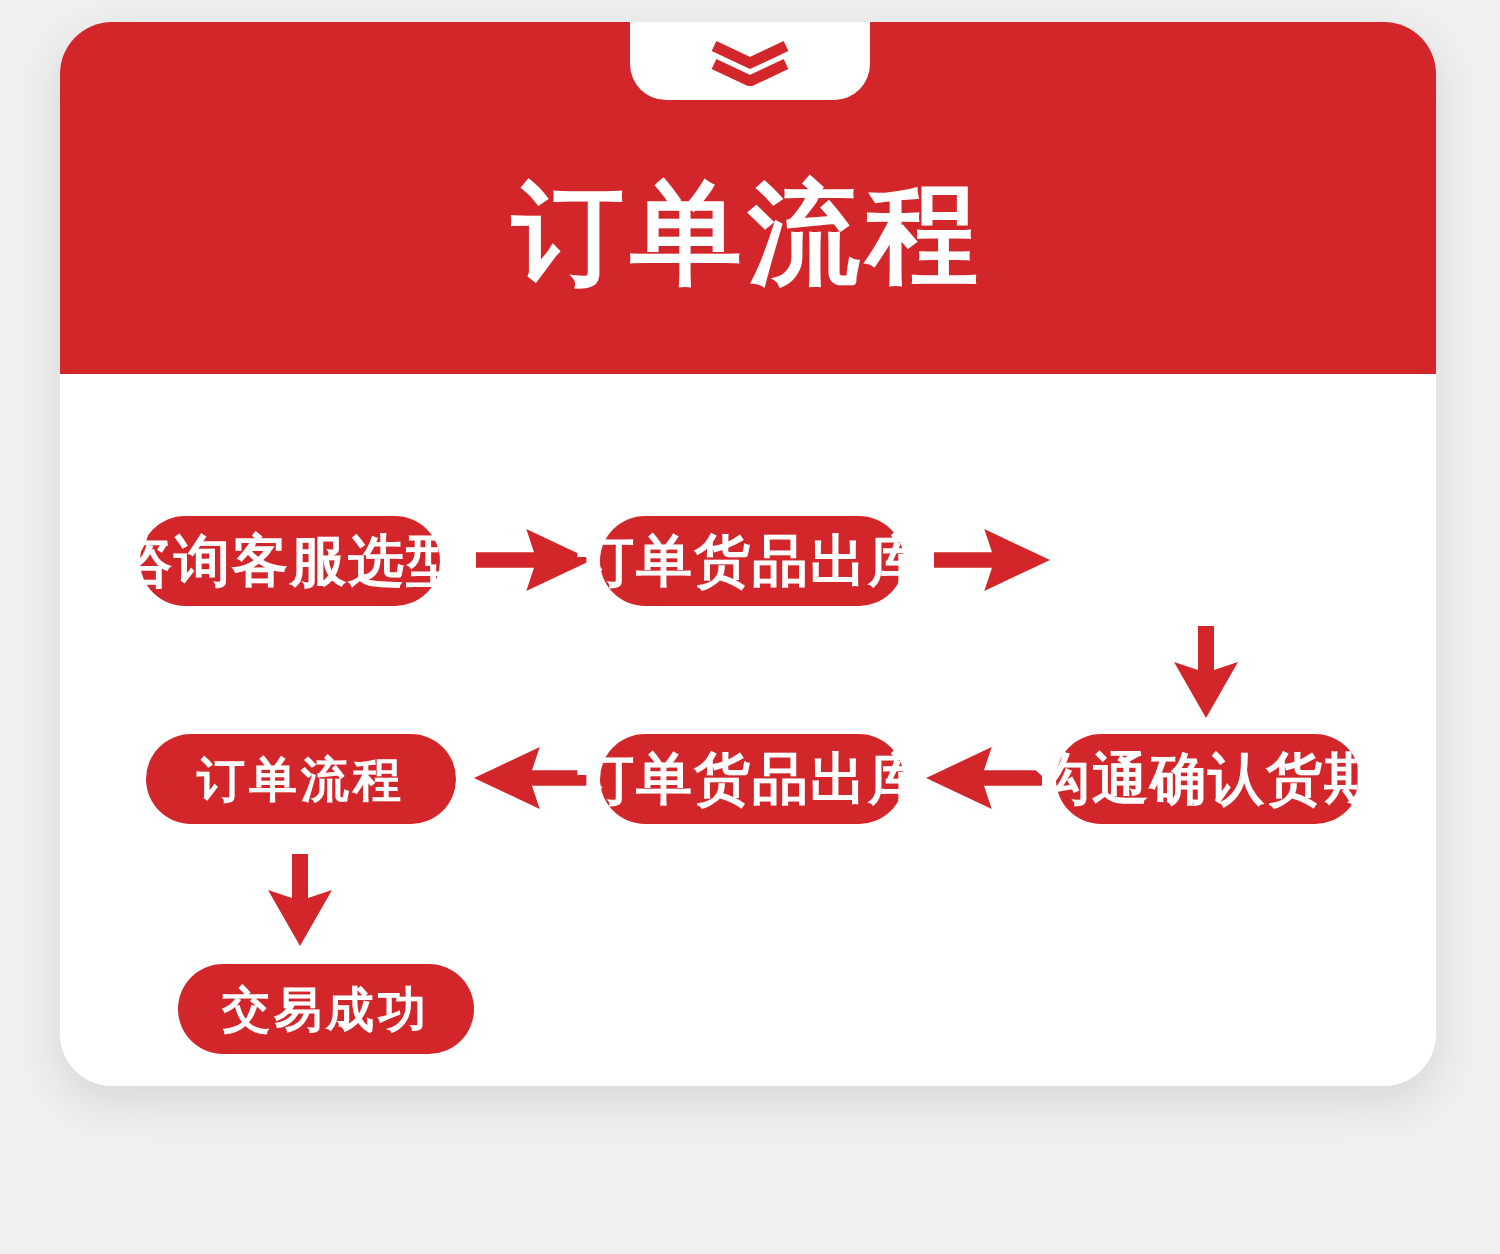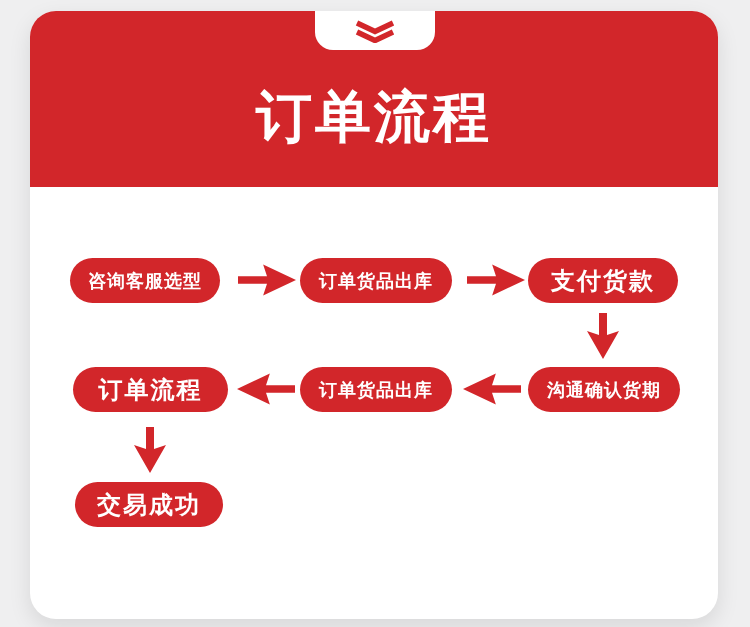--- a/index.html
+++ b/index.html
@@ -4,21 +4,21 @@
 <style>
   html,body{margin:0;padding:0;}
   body{
     width:750px;height:627px;
     background:#efeff0;
     font-family:"Liberation Sans","DejaVu Sans",sans-serif;
     position:relative;overflow:hidden;
   }
   .stage{position:absolute;left:0;top:0;width:750px;height:627px;}
   .card{
-    position:absolute;left:30px;top:11px;width:688px;height:608px;
+    position:absolute;left:30px;top:11px;width:688px;height:532px;
     background:#ffffff;border-radius:26px;
     box-shadow:0 8px 22px rgba(0,0,0,0.10);
   }
   .band{
     position:absolute;left:0;top:0;width:688px;height:176px;
     background:#d2262a;border-radius:26px 26px 0 0;
   }
   .notch{
     position:absolute;left:285px;top:0;width:120px;height:39px;
     background:#ffffff;border-radius:0 0 18px 18px;
@@ -27,21 +27,21 @@
   .notch svg{margin-top:2px;}
   .title{
     position:absolute;left:0;top:78px;width:688px;
     text-align:center;color:#ffffff;font-size:56px;font-weight:bold;
     letter-spacing:3px;line-height:1;
   }
   .pill{
     position:absolute;height:45px;border-radius:23px;
     background:#d2262a;color:#ffffff;font-weight:bold;
     display:flex;align-items:center;justify-content:center;
-    font-size:18px;letter-spacing:1px;white-space:nowrap;
+    font-size:28px;letter-spacing:1px;white-space:nowrap;
     box-sizing:border-box;
   }
   .pill.short{font-size:24px;letter-spacing:2px;}
   .arrow{position:absolute;display:block;}
   .arrow.left{transform:scaleX(-1);}
 </style>
 </head>
 <body>
 
 <div class="stage">
@@ -63,21 +63,20 @@
     <svg class="arrow" style="left:208px;top:252px;" width="58" height="34" viewBox="0 0 60 34">
       <polygon points="0,13 30,13 26,1 60,17 26,33 30,21 0,21" fill="#d2262a"></polygon>
     </svg>
 
     <div class="pill" style="left:270px;top:247px;width:152px;">订单货品出库</div>
 
     <svg class="arrow" style="left:437px;top:252px;" width="58" height="34" viewBox="0 0 60 34">
       <polygon points="0,13 30,13 26,1 60,17 26,33 30,21 0,21" fill="#d2262a"></polygon>
     </svg>
 
-    <div class="pill short" style="left:498px;top:247px;width:150px;">支付货款</div>
 
     <svg class="arrow" style="left:556px;top:302px;" width="34" height="46" viewBox="0 0 34 46">
       <polygon points="13,0 13,22 1,18 17,46 33,18 21,22 21,0" fill="#d2262a"></polygon>
     </svg>
 
     <div class="pill short" style="left:43px;top:356px;width:155px;">订单流程</div>
 
     <svg class="arrow left" style="left:207px;top:361px;" width="58" height="34" viewBox="0 0 60 34">
       <polygon points="0,13 30,13 26,1 60,17 26,33 30,21 0,21" fill="#d2262a"></polygon>
     </svg>
@@ -87,16 +86,16 @@
     <svg class="arrow left" style="left:433px;top:361px;" width="58" height="34" viewBox="0 0 60 34">
       <polygon points="0,13 30,13 26,1 60,17 26,33 30,21 0,21" fill="#d2262a"></polygon>
     </svg>
 
     <div class="pill" style="left:498px;top:356px;width:152px;">沟通确认货期</div>
 
     <svg class="arrow" style="left:103px;top:416px;" width="34" height="46" viewBox="0 0 34 46">
       <polygon points="13,0 13,22 1,18 17,46 33,18 21,22 21,0" fill="#d2262a"></polygon>
     </svg>
 
-    <div class="pill short" style="left:45px;top:471px;width:148px;">交易成功</div>
+    <div class="pill short" style="left:59px;top:471px;width:148px;">交易成功</div>
 
   </div>
 </div>
 
 </body></html>

